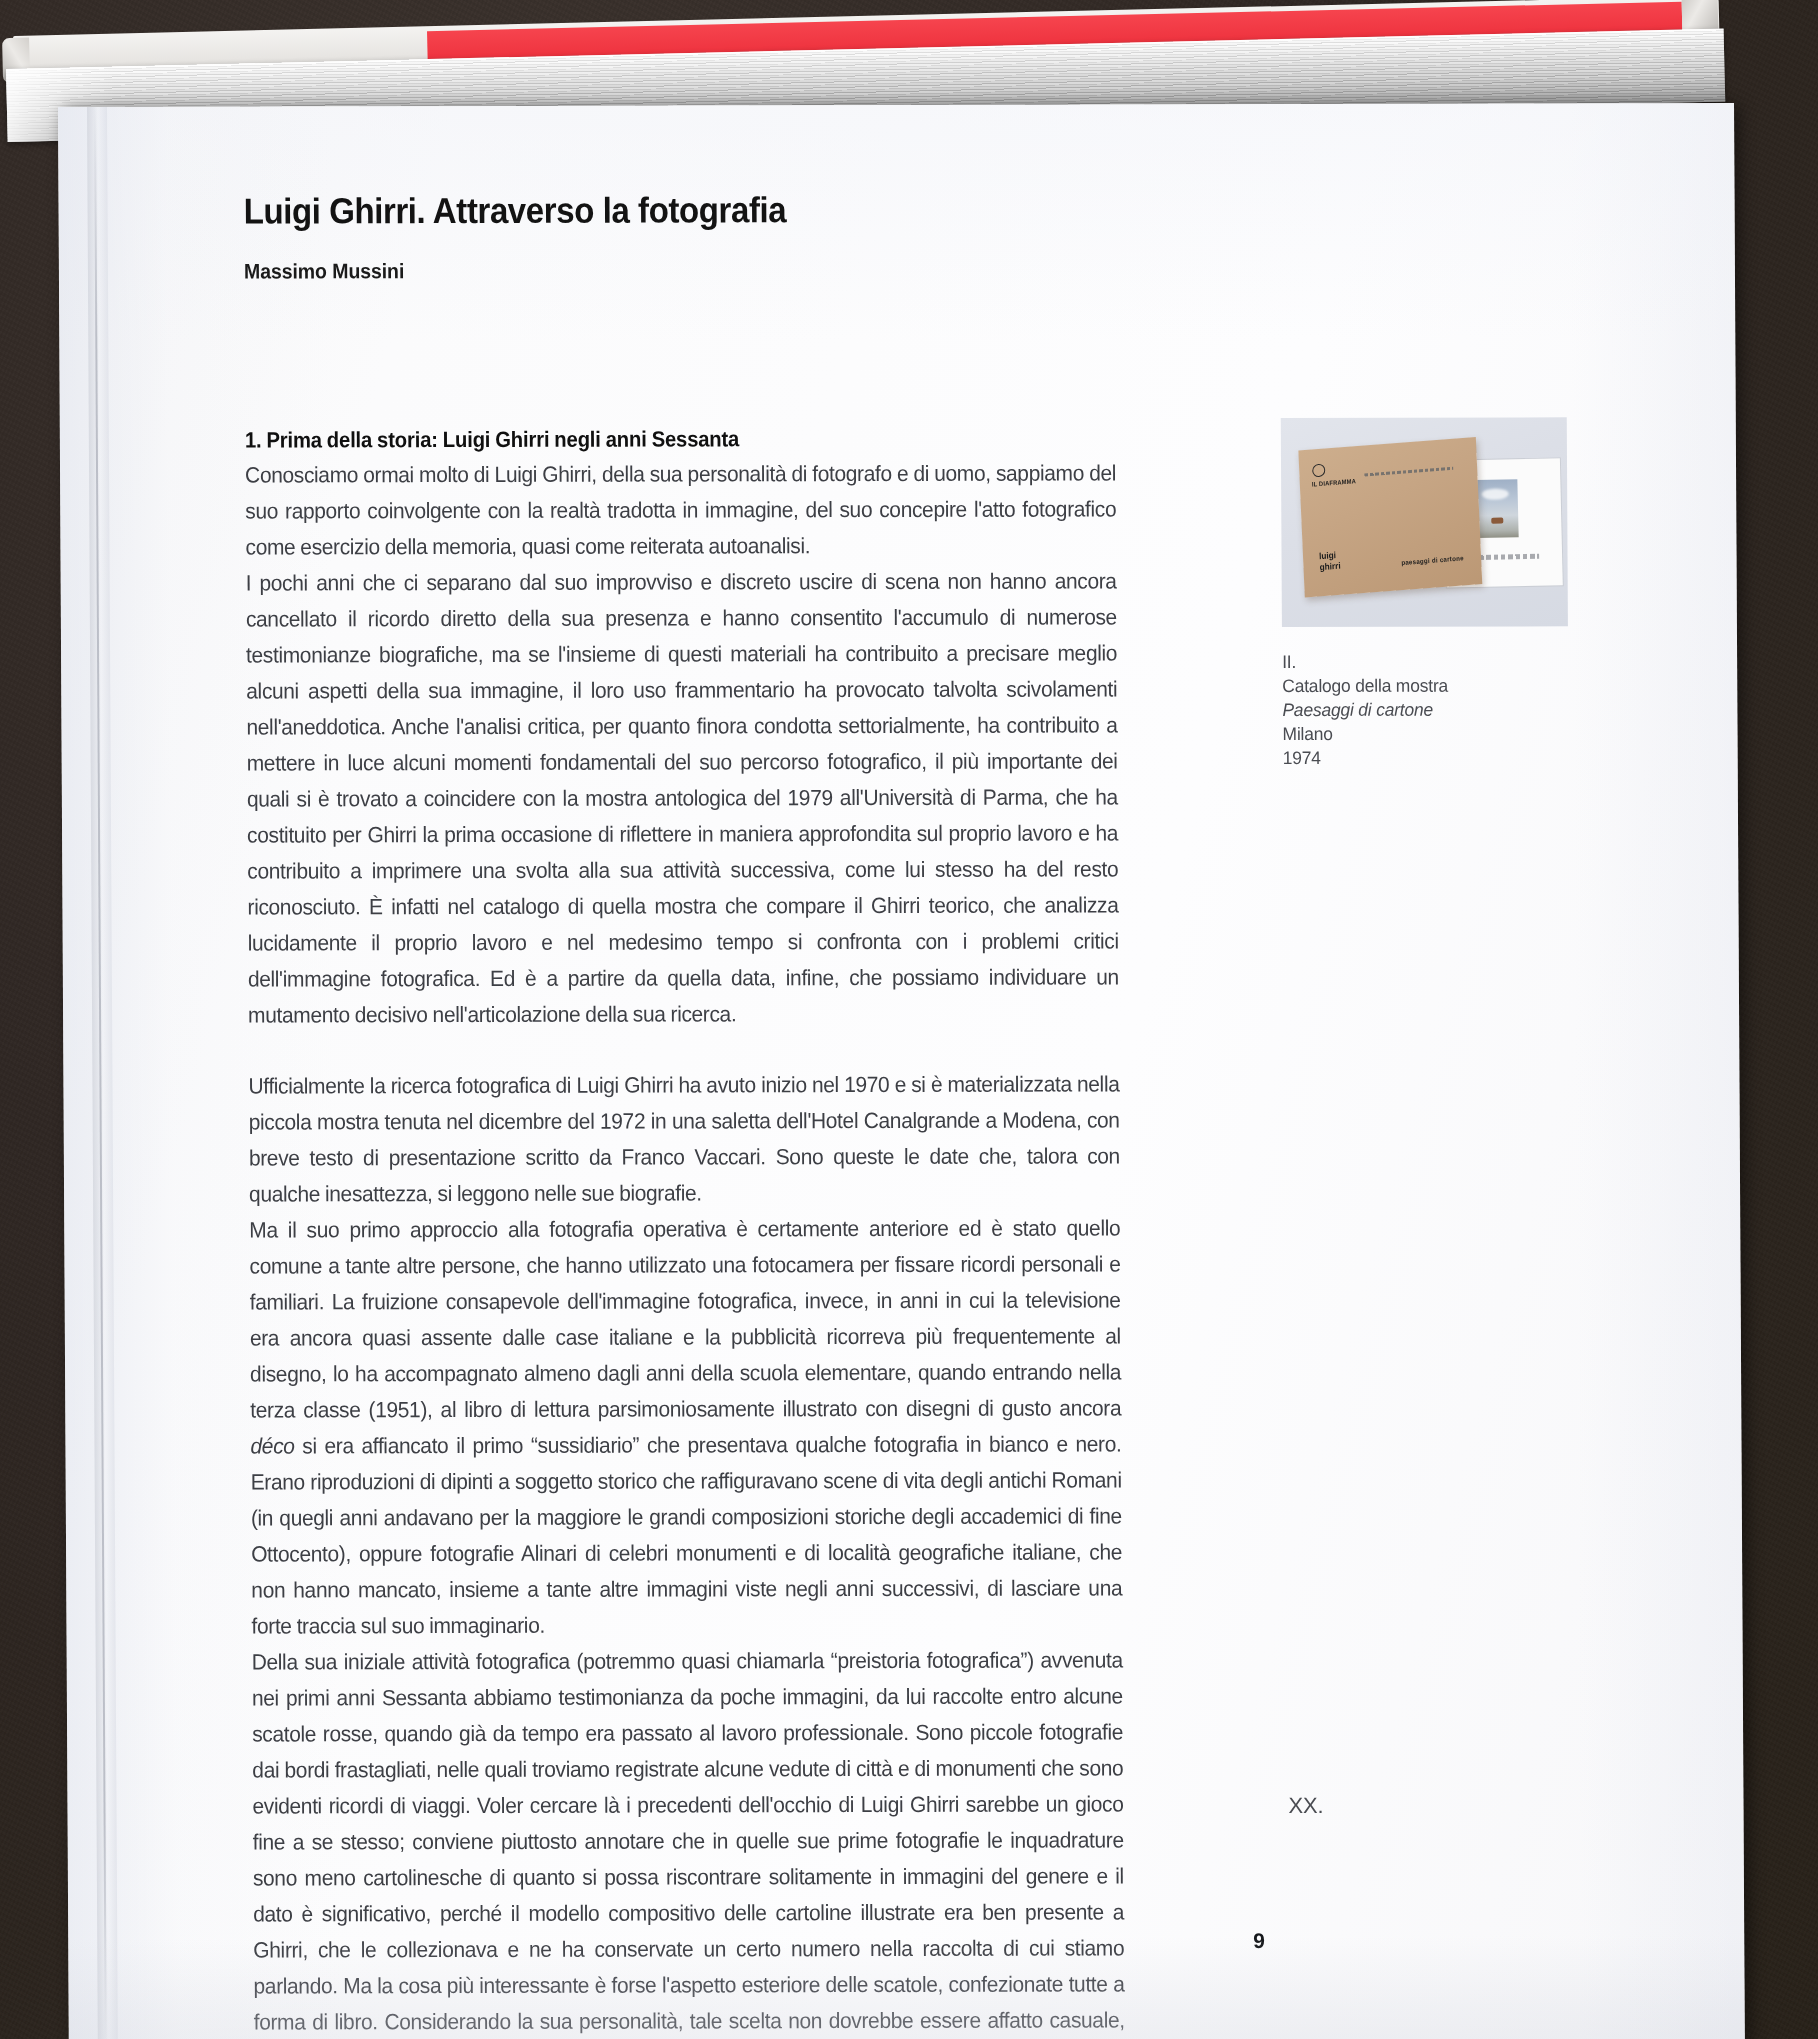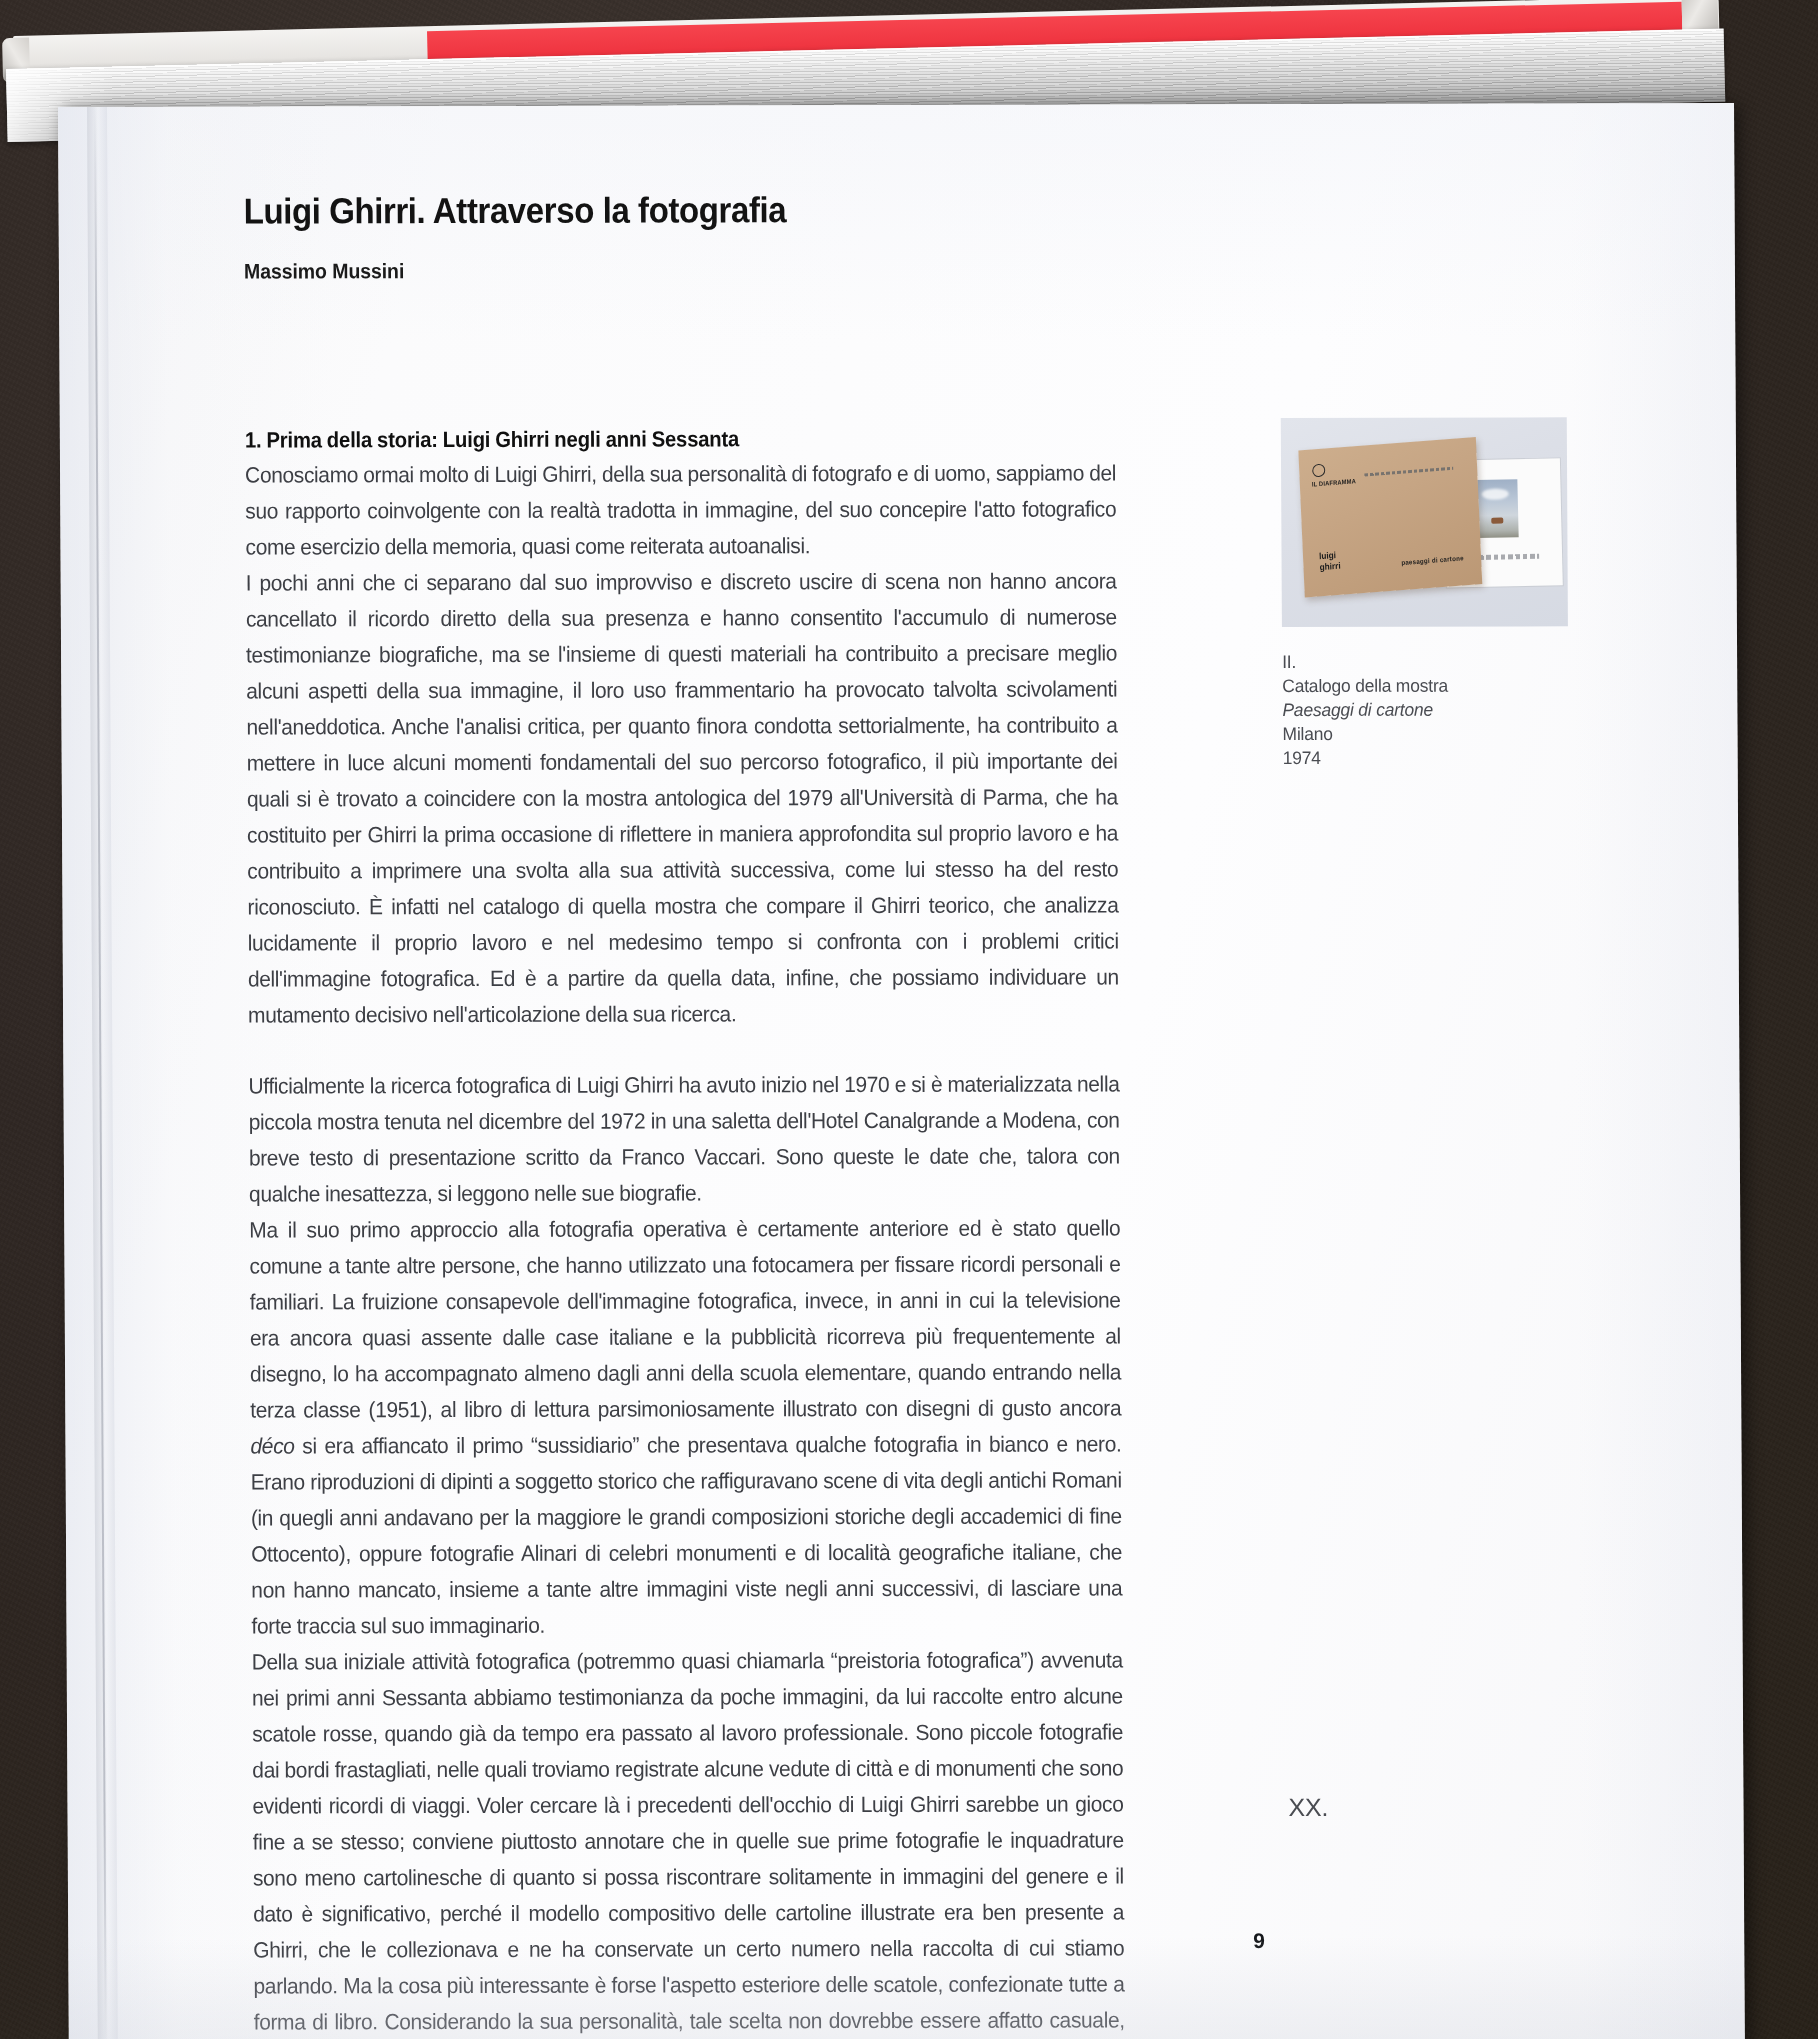--- a/index.html
+++ b/index.html
@@ -267,21 +267,21 @@
     transform-origin:left top;
   }
   .fig-caption .it { font-style: italic; display:block; }
   .fig-caption span { display:block; }
 
   
   .margin-note{
     position:absolute;
     left:1036px; top:1689px;
     font-family: "Liberation Sans", sans-serif;
-    font-size: 25px;
+    font-size: 22px;
     color:#4a4c52;
     letter-spacing:-0.2px;
   }
 
   
   .folio{
     position:absolute;
     left:1000px; top:1825px;
     font-family: "Liberation Sans Narrow", "Liberation Sans", sans-serif;
     font-weight:700;

